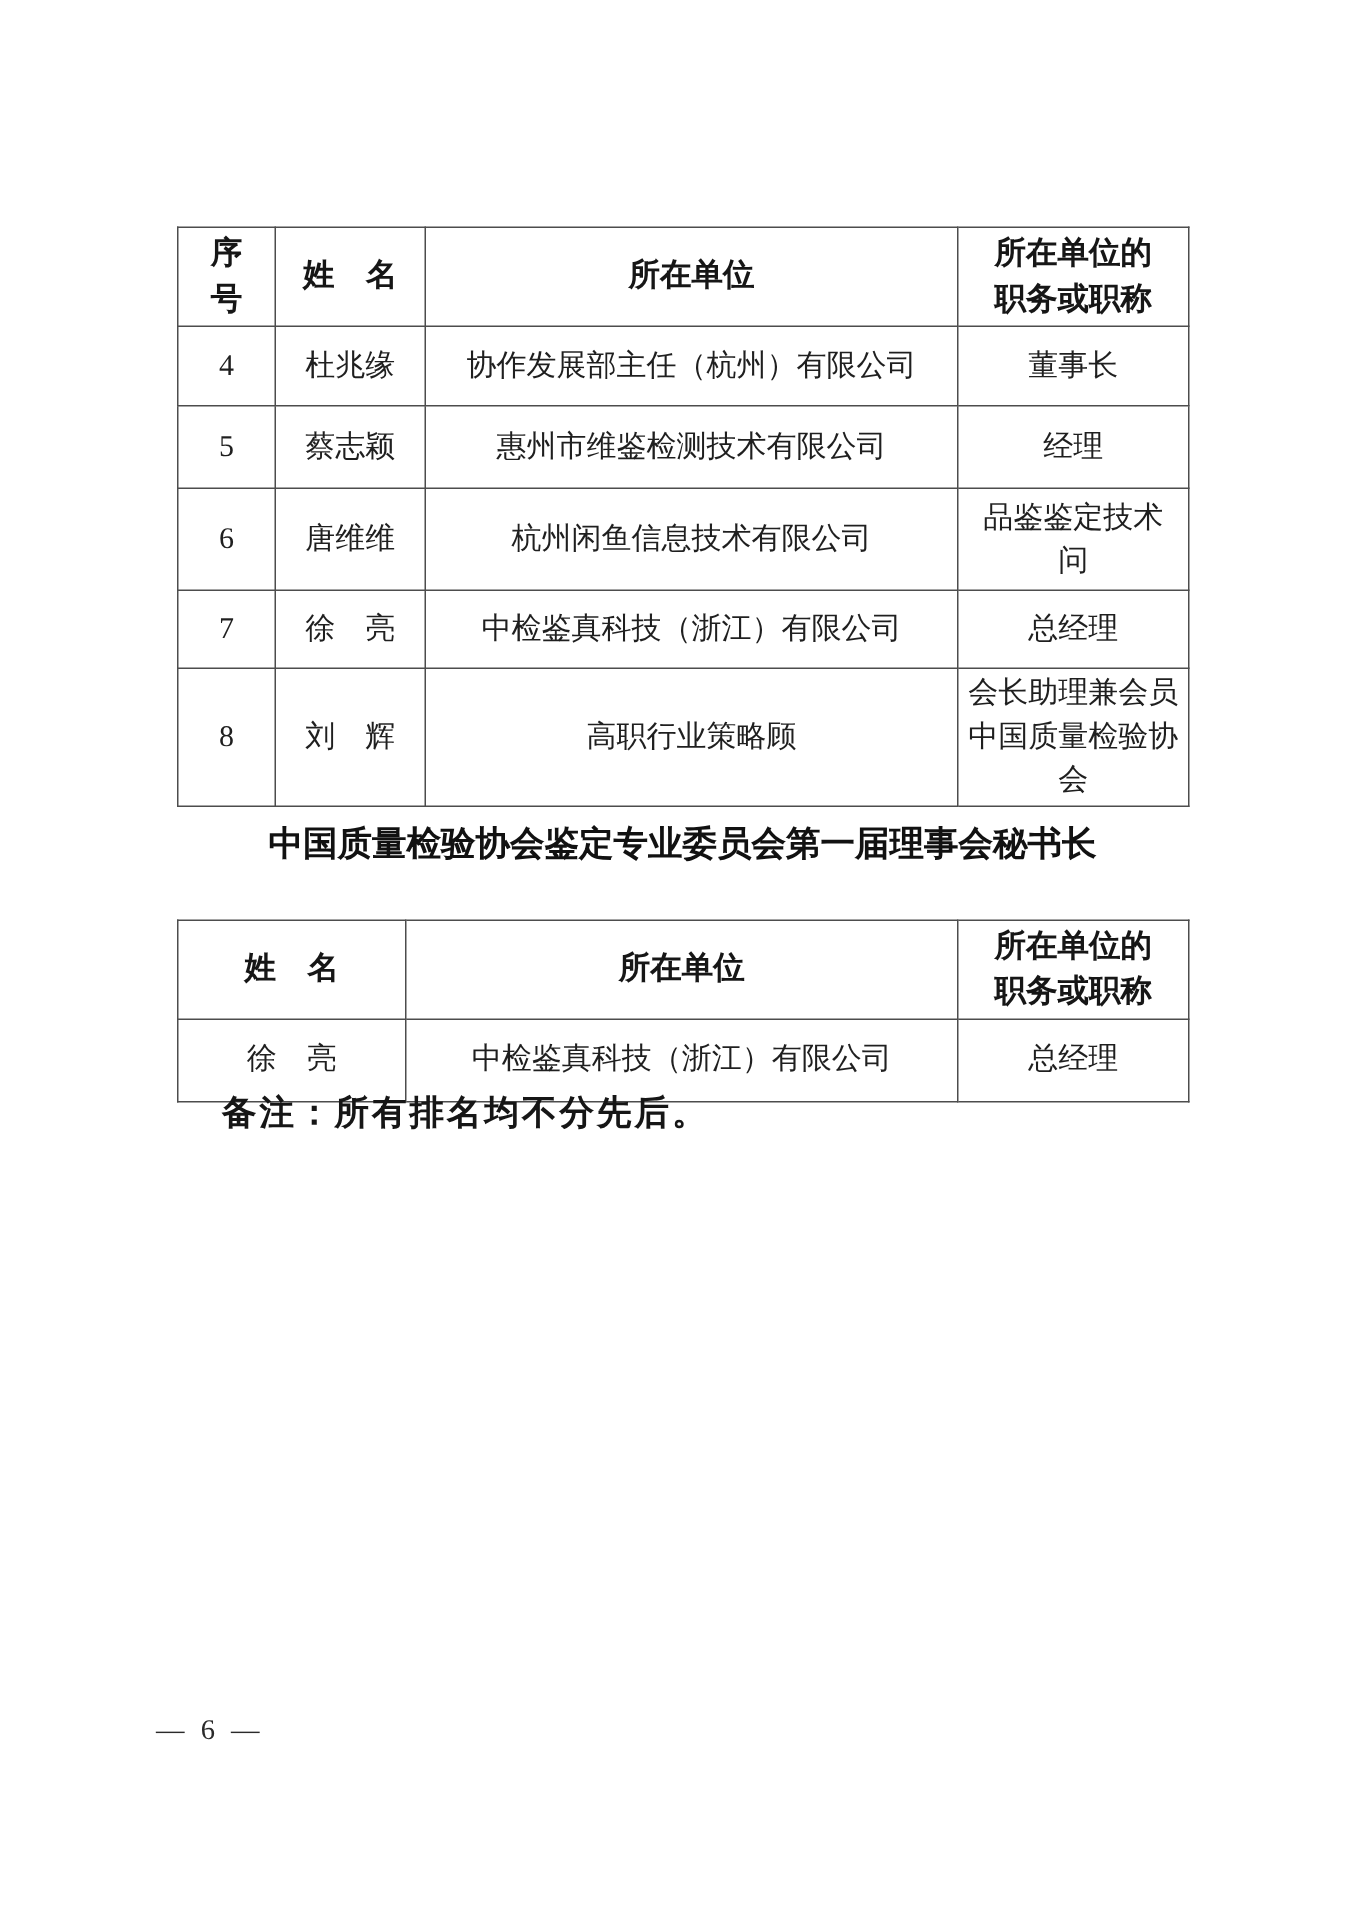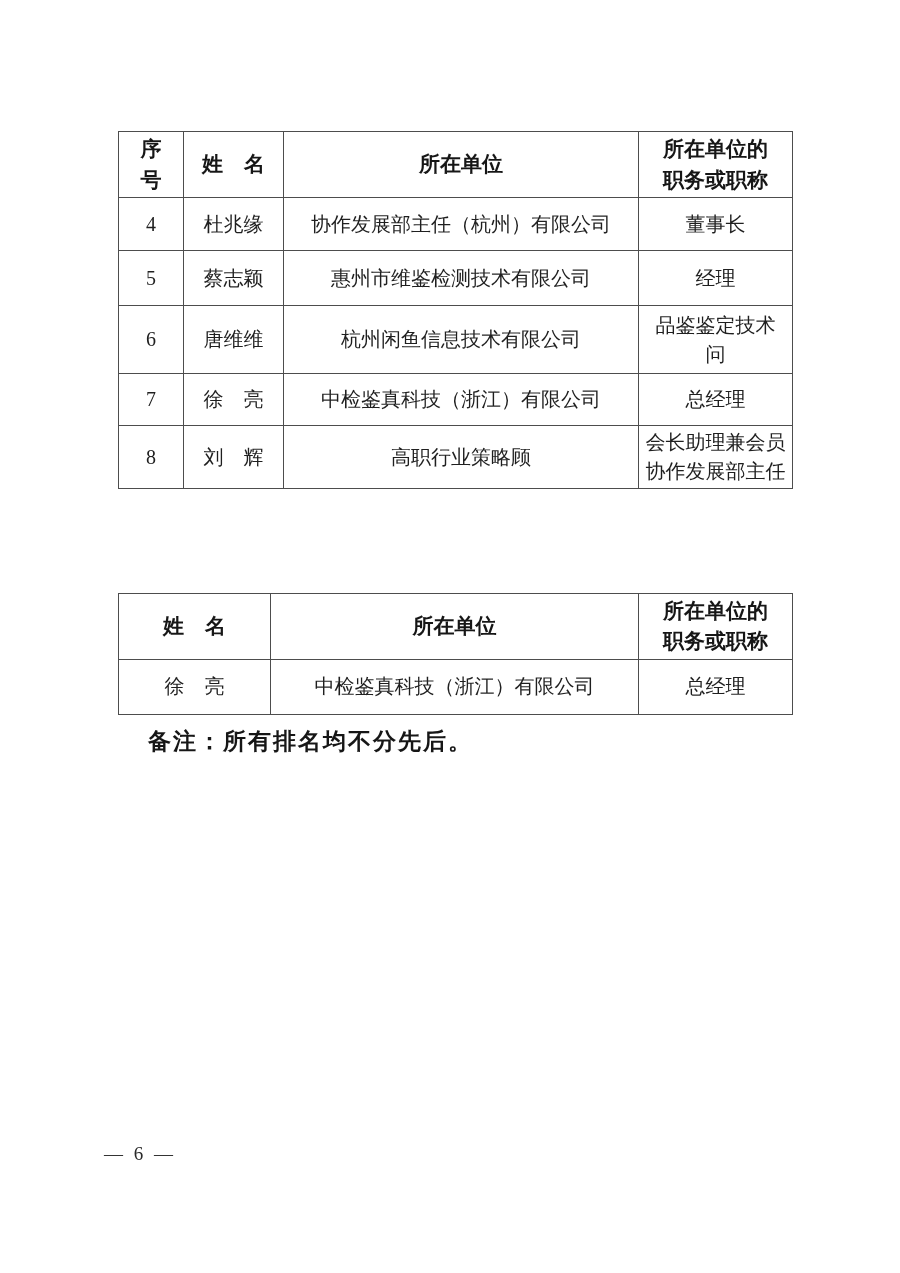--- a/index.html
+++ b/index.html
@@ -11,20 +11,21 @@
     background: #ffffff;
     font-family: "Liberation Serif", serif;
     color: #1f1f1f;
     overflow: hidden;
   }
   table.doc-table {
     position: absolute;
     border-collapse: collapse;
     table-layout: fixed;
     width: 674px;
+    margin-top: 20px;
   }
   table.doc-table td, table.doc-table th {
     border: 1.5px solid #4d4d4d;
     text-align: center;
     vertical-align: middle;
     padding: 2px 4px;
     white-space: pre-line;
     line-height: 1.45;
     overflow: hidden;
   }
@@ -116,25 +117,26 @@
       <td>7</td>
       <td>徐　亮</td>
       <td>中检鉴真科技（浙江）有限公司</td>
       <td>总经理</td>
     </tr>
     <tr style="height:57px">
       <td>8</td>
       <td>刘　辉</td>
       <td>高职行业策略顾</td>
       <td>会长助理兼会员
-协作发展部主任</td>
+中国质量检验协会</td>
     </tr>
   </tbody>
     </table>
 
+  <div class="section-title">中国质量检验协会鉴定专业委员会第一届理事会秘书长</div>
 
   <table class="doc-table" id="secretary-table">
     <colgroup>
       <col style="width:152px">
       <col style="width:368px">
       <col style="width:154px">
     </colgroup>
     <tbody>
         <tr style="height:60px">
       <th>姓　名</th>

